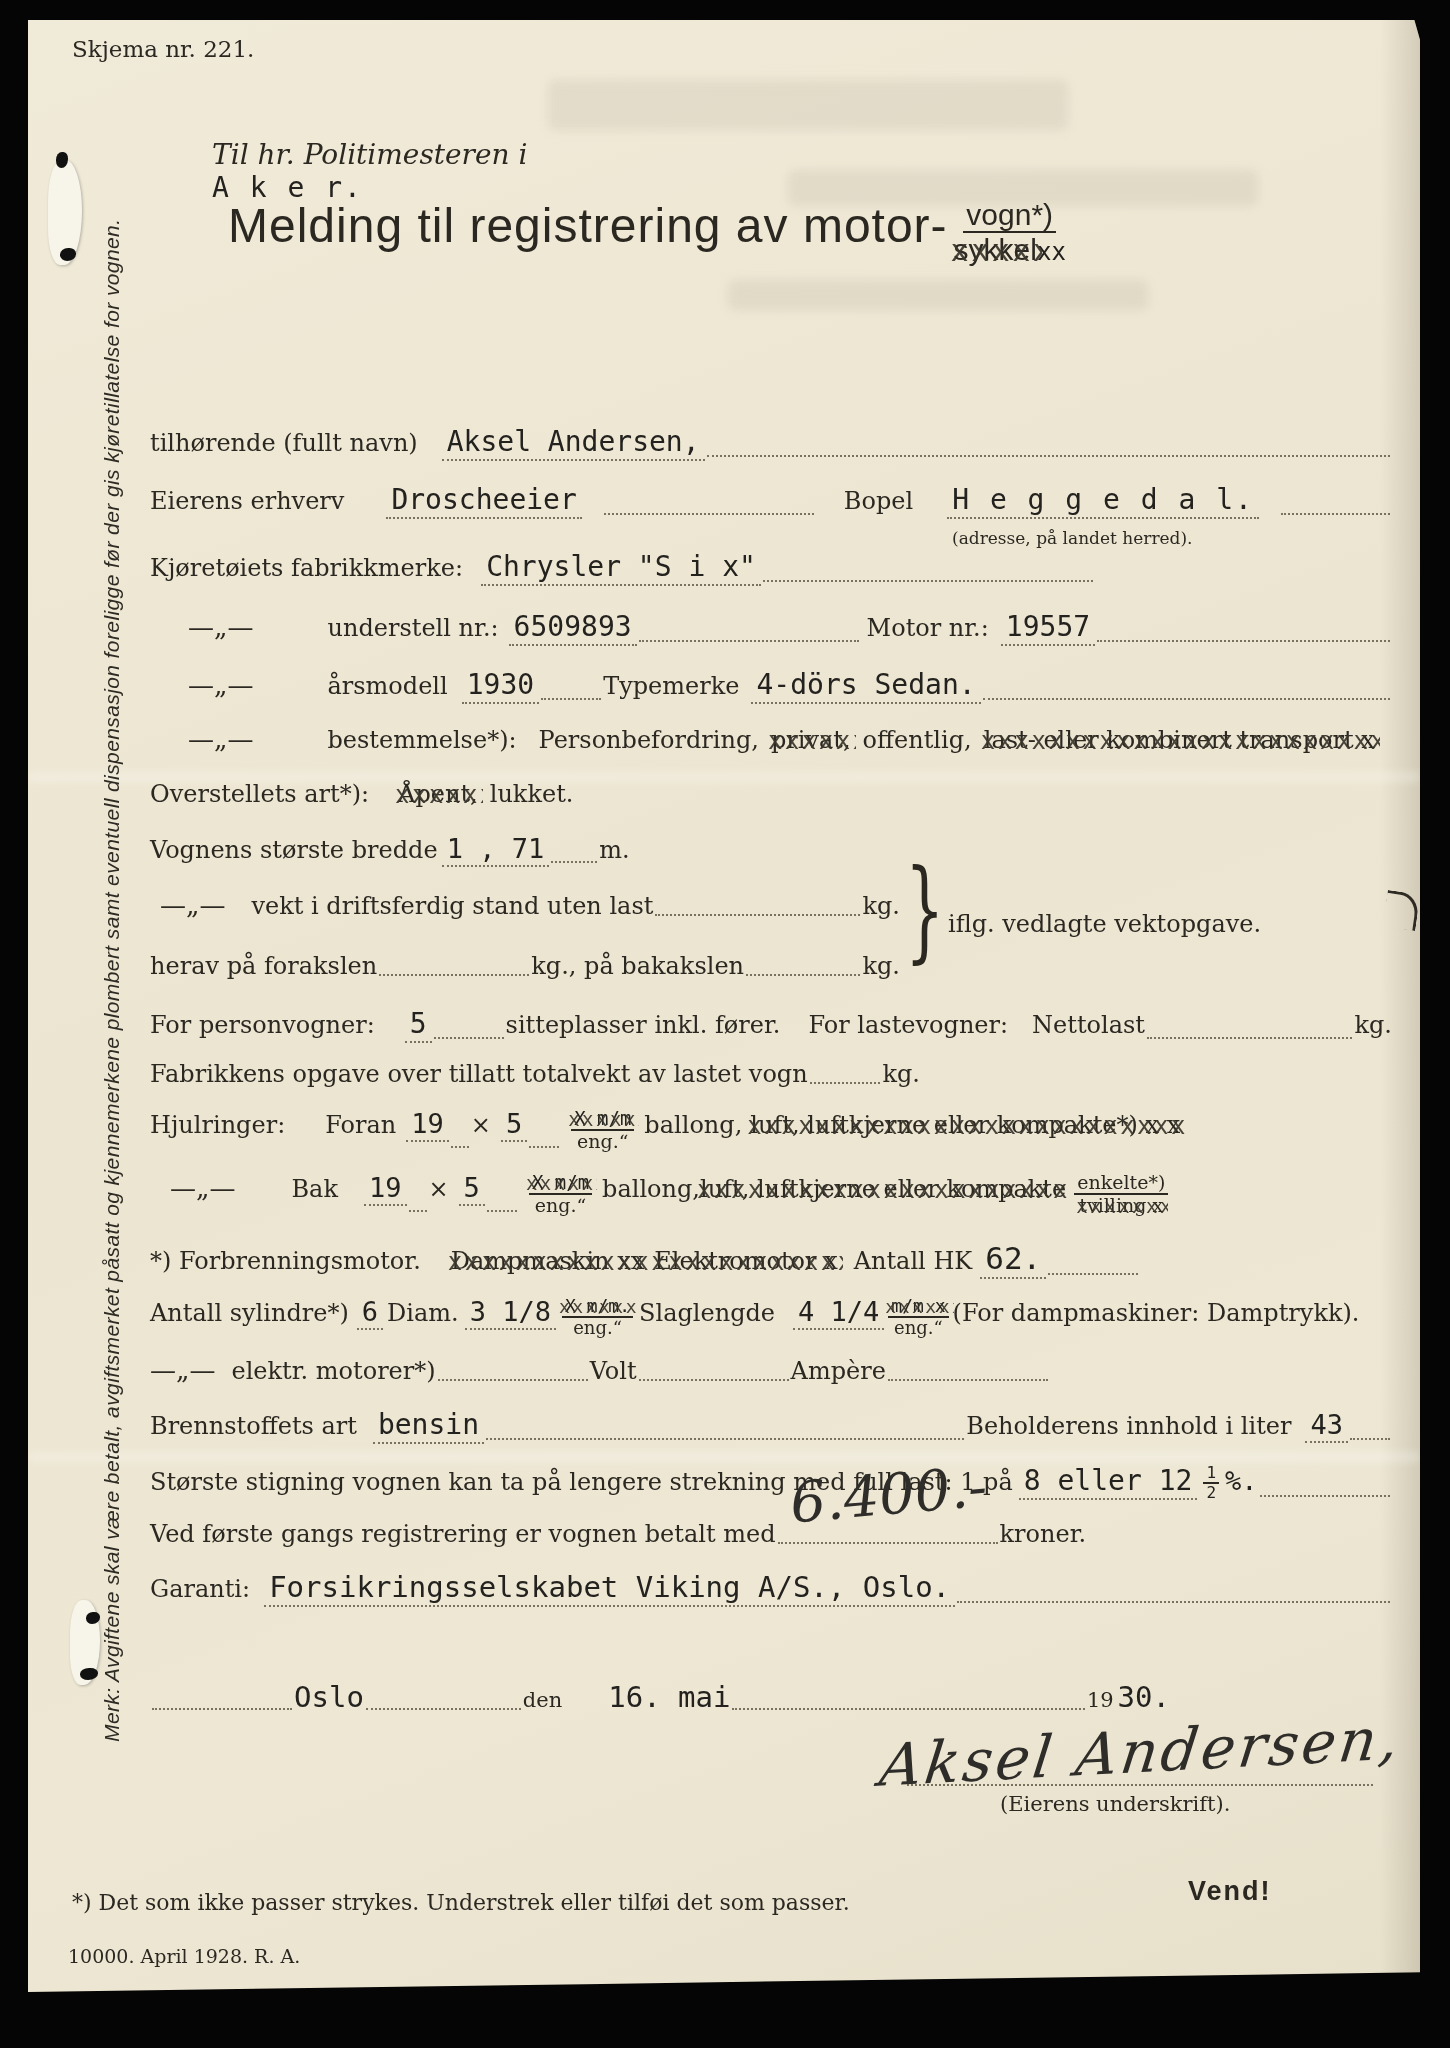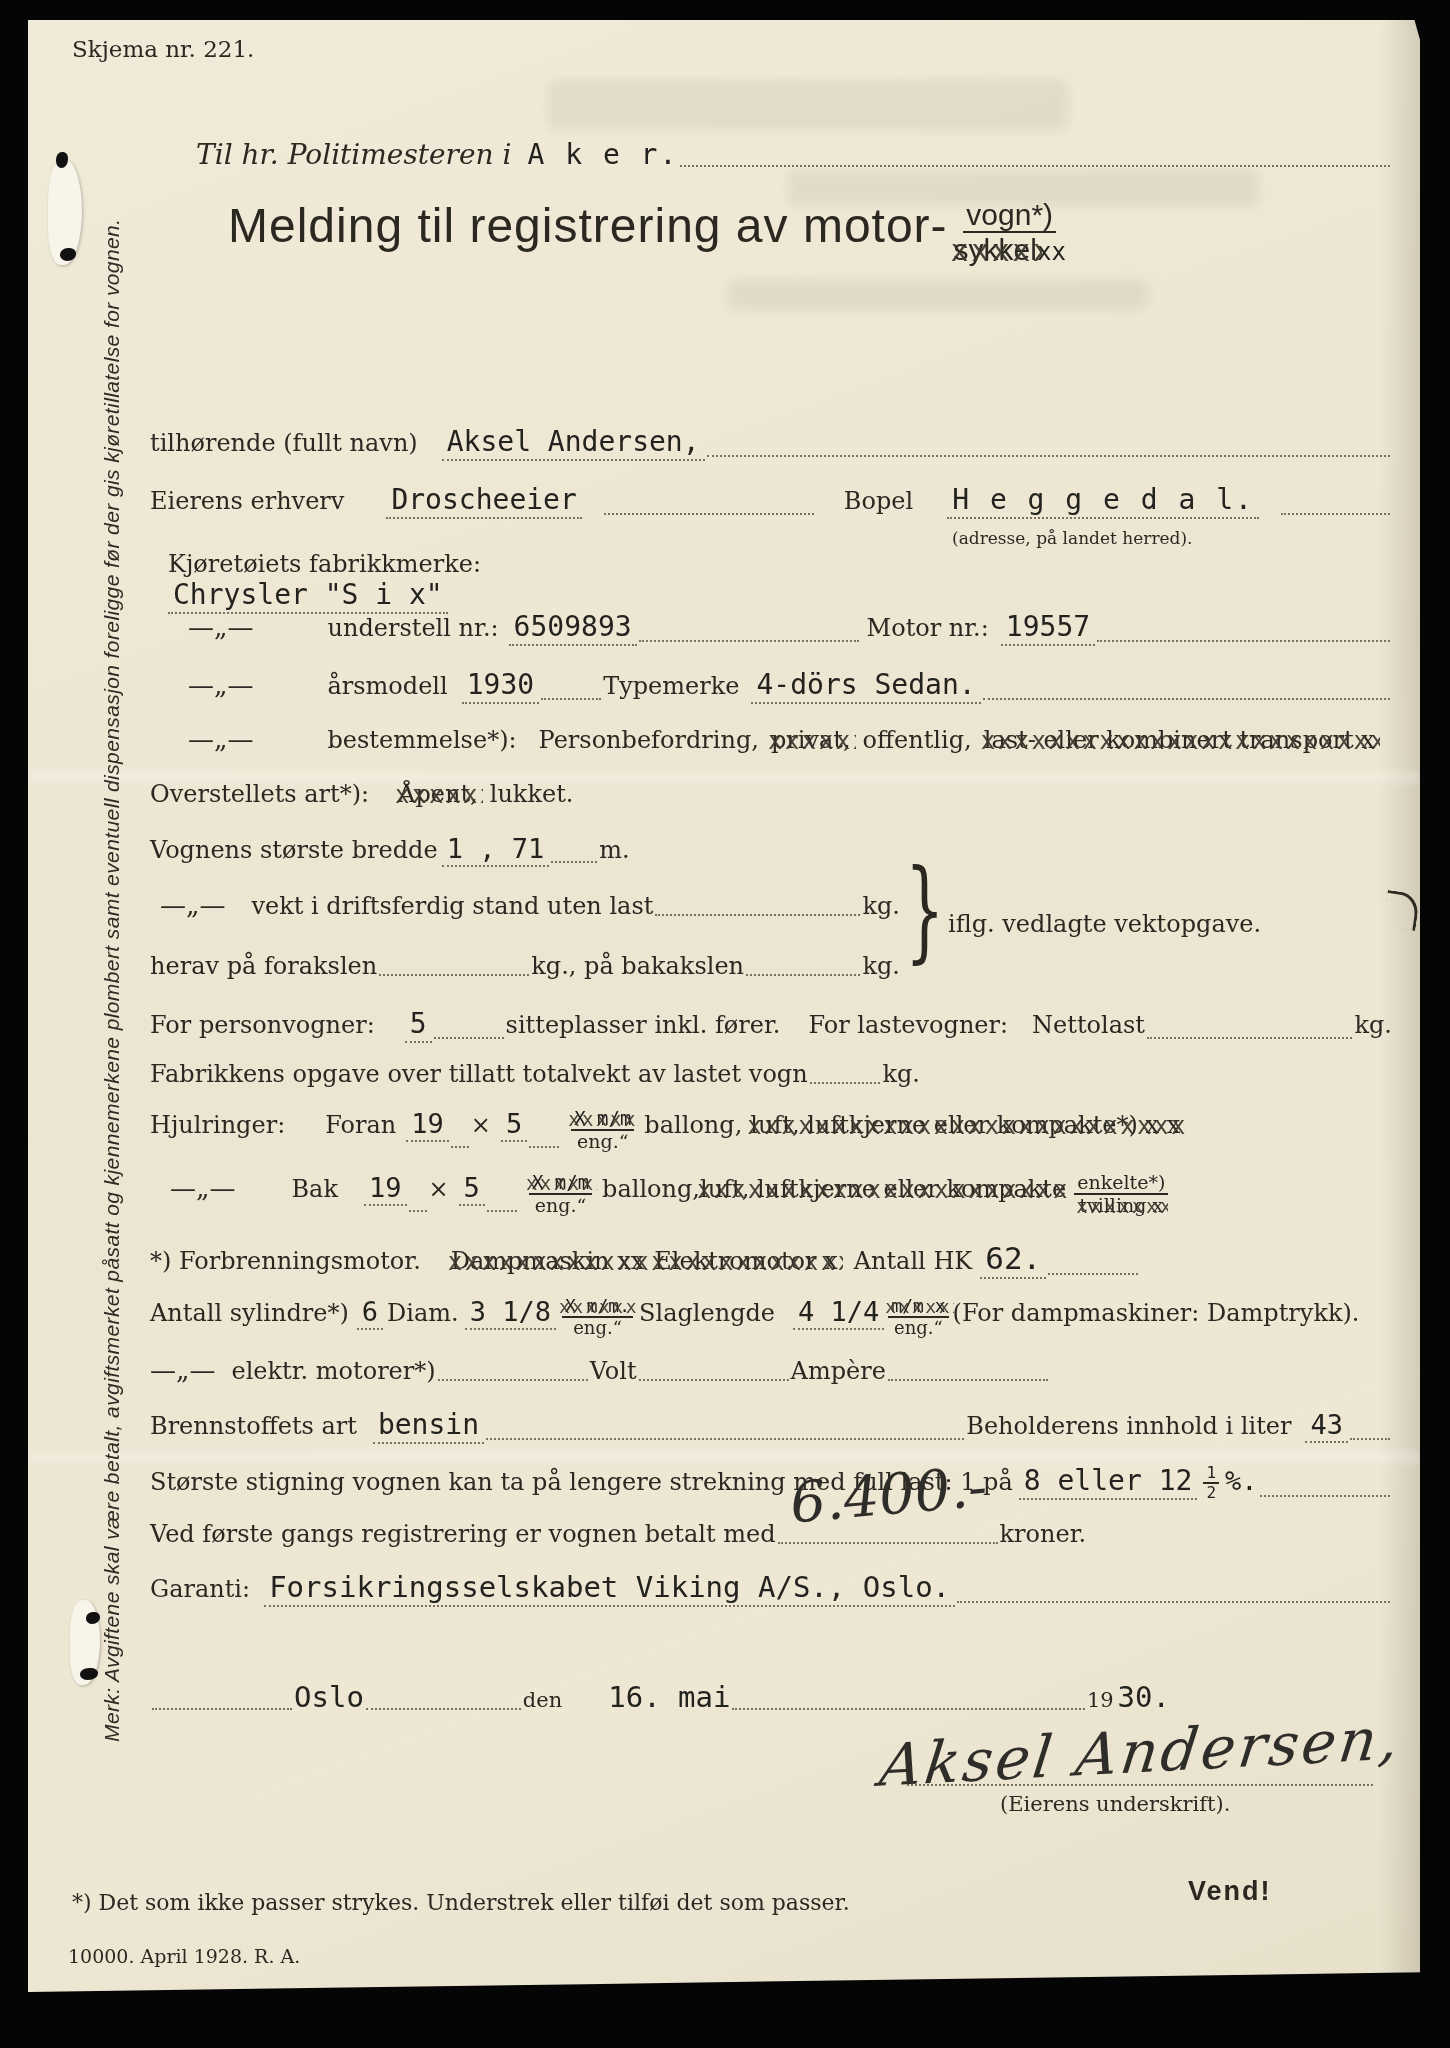--- a/index.html
+++ b/index.html
@@ -56,21 +56,21 @@
   <div class="tear-black" style="left:86px;top:1612px;width:14px;height:12px;"></div>
   <div class="tear-black" style="left:80px;top:1668px;width:18px;height:12px;"></div>
   <div class="hookmark" style="left:1385px;top:892px;"></div>
 
   <div class="margin-note">Merk:  Avgiftene skal være betalt, avgiftsmerket påsatt og kjennemerkene plombert samt eventuell dispensasjon foreligge før der gis kjøretillatelse for vognen.</div>
 
   <div class="line serif" style="left:72px;top:36px;font-size:23px;">
     <span>Skjema nr. 221.</span>
   </div>
 
-  <div class="line" style="left:196px;top:138px;width:1196px;">
+  <div class="line" style="left:196px;top:138px;width:1196px;flex-direction:column;">
     <span class="serif it" style="font-size:28px;">Til hr. Politimesteren i</span>
     <span class="mono" style="font-size:28px;margin-left:16px;letter-spacing:2px;">A k e r.</span>
     <span class="dots grow"></span>
   </div>
 
   <div class="line sans" style="left:228px;top:198px;">
     <span style="font-size:48px;letter-spacing:1px;">Melding til registrering av motor-</span>
     <span class="frac sans" style="font-size:30px;margin-left:6px;">
       <span class="ft" style="border-color:#2b2822;">vogn*)</span>
       <span>
@@ -90,21 +90,21 @@
     <span class="mono val" style="font-size:28px;margin-left:22px;">Droscheeier</span>
     <span class="dots" style="flex:0 0 210px;"></span>
     <span class="serif" style="font-size:24px;margin-left:8px;">Bopel</span>
     <span class="mono val" style="font-size:28px;margin-left:14px;letter-spacing:2px;">H e g g e d a l.</span>
     <span class="dots grow"></span>
   </div>
   <div class="line serif" style="left:952px;top:528px;font-size:17px;">
     <span>(adresse, på landet herred).</span>
   </div>
 
-  <div class="line" style="left:150px;top:550px;width:1060px;flex-direction:column;">
+  <div class="line" style="left:150px;top:550px;width:1060px;">
     <span class="serif" style="font-size:24px;">Kjøretøiets fabrikkmerke:</span>
     <span class="mono val" style="font-size:28px;margin-left:18px;">Chrysler "S i x"</span>
     <span class="dots" style="flex:0 0 330px;"></span>
   </div>
 
   <div class="line" style="left:188px;top:610px;width:1204px;">
     <span class="serif" style="font-size:26px;">—„—</span>
     <span class="serif" style="font-size:24px;margin-left:74px;">understell nr.:</span>
     <span class="mono val" style="font-size:28px;margin-left:10px;">6509893</span>
     <span class="dots" style="flex:0 0 220px;"></span>

